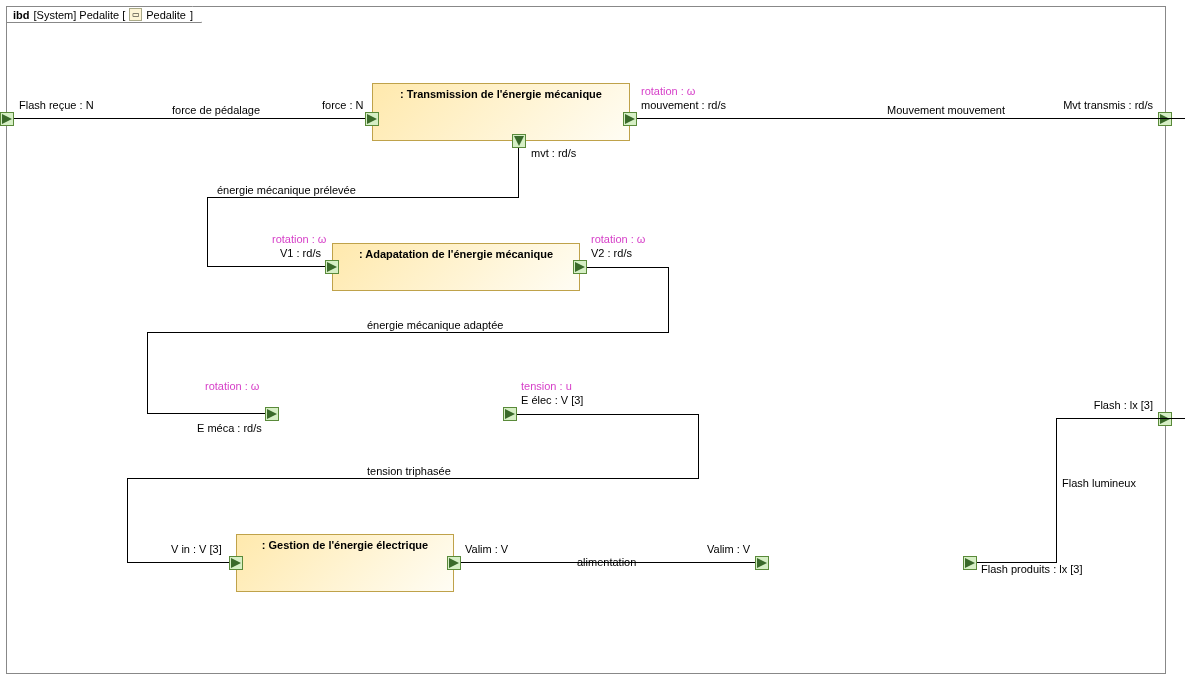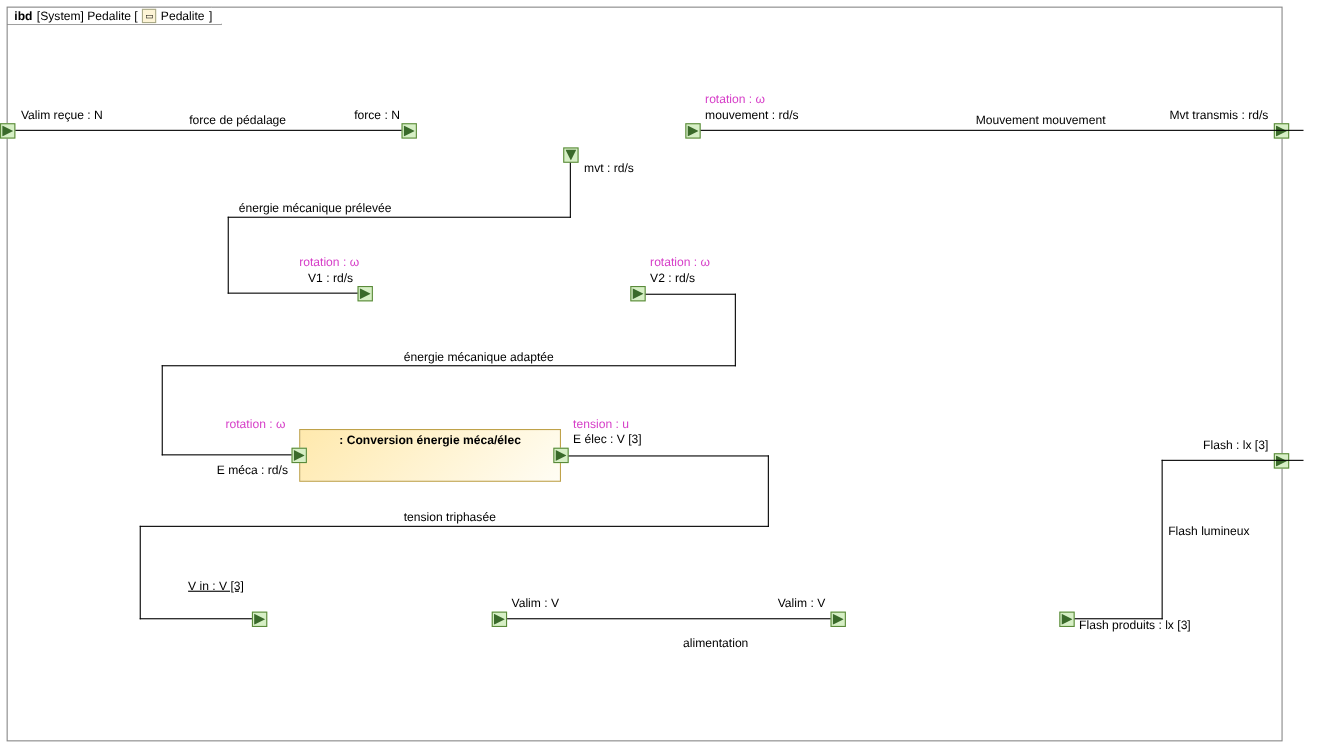--- a/index.html
+++ b/index.html
@@ -107,36 +107,39 @@
     <span class="tab-icon">▭</span>
     <span>Pedalite</span>
     <span>]</span>
   </div>
 
   <div class="port" style="left:-7px; top:105px;">
     <svg width="10" height="10">
         <use href="#aright"></use>
       </svg>
   </div>
-  <div class="label" style="left:12px; top:92px;">Valim reçue : N</div>
+  <div class="label" style="left:12px; top:92px;">Flash reçue : N</div>
 
   <div class="port" style="right:-7px; top:105px;">
     <svg width="10" height="10">
         <use href="#aright"></use>
       </svg>
   </div>
   <div class="label" style="right:12px; top:92px;">Mvt transmis : rd/s</div>
 
   <div class="port" style="right:-7px; top:405px;">
     <svg width="10" height="10">
         <use href="#aright"></use>
       </svg>
   </div>
   <div class="label" style="right:12px; top:392px;">Flash : lx [3]</div>
 
+  <div class="block" style="left:365px; top:76px; width:258px; height:58px;">
+    <div class="title">: Transmission de l'énergie mécanique</div>
+  </div>
 
   <div class="port" style="left:358px; top:105px;">
     <svg width="10" height="10">
         <use href="#aright"></use>
       </svg>
   </div>
   <div class="label" style="left:315px; top:92px;">force : N</div>
 
   <div class="port" style="left:616px; top:105px;">
     <svg width="10" height="10">
@@ -152,20 +155,23 @@
       </svg>
   </div>
   <div class="label" style="left:524px; top:140px;">mvt : rd/s</div>
 
   <div class="conn" style="left:7px; top:111px; width:351px; height:1px;"></div>
   <div class="label" style="left:165px; top:97px;">force de pédalage</div>
 
   <div class="conn" style="left:630px; top:111px; width:548px; height:1px;"></div>
   <div class="label" style="left:880px; top:97px;">Mouvement mouvement</div>
 
+  <div class="block" style="left:325px; top:236px; width:248px; height:48px;">
+    <div class="title">: Adapatation de l'énergie mécanique</div>
+  </div>
   <div class="port" style="left:318px; top:253px;">
     <svg width="10" height="10">
         <use href="#aright"></use>
       </svg>
   </div>
   <div class="label" style="left:273px; top:240px;">V1 : rd/s</div>
   <div class="label magenta" style="left:265px; top:226px;">rotation : ω</div>
 
   <div class="port" style="left:566px; top:253px;">
     <svg width="10" height="10">
@@ -177,23 +183,20 @@
 
   <div class="conn" style="left:511px; top:141px; width:1px; height:50px;"></div>
 
   <div class="conn" style="left:200px; top:190px; width:312px; height:1px;"></div>
 
   <div class="conn" style="left:200px; top:190px; width:1px; height:70px;"></div>
 
   <div class="conn" style="left:200px; top:259px; width:118px; height:1px;"></div>
   <div class="label" style="left:210px; top:177px;">énergie mécanique prélevée</div>
 
-  <div class="block" style="left:265px; top:383px; width:238px; height:48px;">
-    <div class="title">: Conversion énergie méca/élec</div>
-  </div>
   <div class="port" style="left:258px; top:400px;">
     <svg width="10" height="10">
         <use href="#aright"></use>
       </svg>
   </div>
   <div class="label" style="left:190px; top:387px;margin-top:28px;">E méca : rd/s</div>
   <div class="label magenta" style="left:198px; top:373px;">rotation : ω</div>
 
   <div class="port" style="left:496px; top:400px;">
     <svg width="10" height="10">
@@ -203,26 +206,29 @@
   <div class="label" style="left:514px; top:387px;text-align:center;">E élec : V [3]</div>
   <div class="label magenta" style="left:514px; top:373px;text-align:right;">tension : u</div>
 
   <div class="conn" style="left:580px; top:260px; width:82px; height:1px;"></div>
   <div class="conn" style="left:661px; top:260px; width:1px; height:66px;"></div>
   <div class="conn" style="left:140px; top:325px; width:522px; height:1px;"></div>
   <div class="conn" style="left:140px; top:325px; width:1px; height:82px;"></div>
   <div class="conn" style="left:140px; top:406px; width:118px; height:1px;"></div>
   <div class="label" style="left:360px; top:312px;">énergie mécanique adaptée</div>
 
+  <div class="block" style="left:229px; top:527px; width:218px; height:58px;">
+    <div class="title">: Gestion de l'énergie électrique</div>
+  </div>
   <div class="port" style="left:222px; top:549px;">
     <svg width="10" height="10">
         <use href="#aright"></use>
       </svg>
   </div>
-  <div class="label" style="left:164px; top:520px;text-decoration:underline;">V in : V [3]</div>
+  <div class="label" style="left:164px; top:536px;">V in : V [3]</div>
 
   <div class="port" style="left:440px; top:549px;">
     <svg width="10" height="10">
         <use href="#aright"></use>
       </svg>
   </div>
   <div class="label" style="left:458px; top:536px;">Valim : V</div>
 
   <div class="conn" style="left:510px; top:407px; width:182px; height:1px;"></div>
   <div class="conn" style="left:691px; top:407px; width:1px; height:65px;"></div>
@@ -239,20 +245,20 @@
   <div class="label" style="left:700px; top:536px;">Valim : V</div>
 
   <div class="port" style="left:956px; top:549px;">
     <svg width="10" height="10">
         <use href="#aright"></use>
       </svg>
   </div>
   <div class="label" style="left:974px; top:556px;">Flash produits : lx [3]</div>
 
   <div class="conn" style="left:454px; top:555px; width:294px; height:1px;"></div>
-  <div class="label" style="left:570px; top:572px;margin-left:44px;">alimentation</div>
+  <div class="label" style="left:570px; top:549px;">alimentation</div>
 
   <div class="conn" style="left:970px; top:555px; width:80px; height:1px;"></div>
   <div class="conn" style="left:1049px; top:411px; width:1px; height:145px;"></div>
   <div class="conn" style="left:1049px; top:411px; width:129px; height:1px;"></div>
   <div class="label" style="left:1055px; top:470px;">Flash lumineux</div>
 
 </div>
 
 </body></html>

